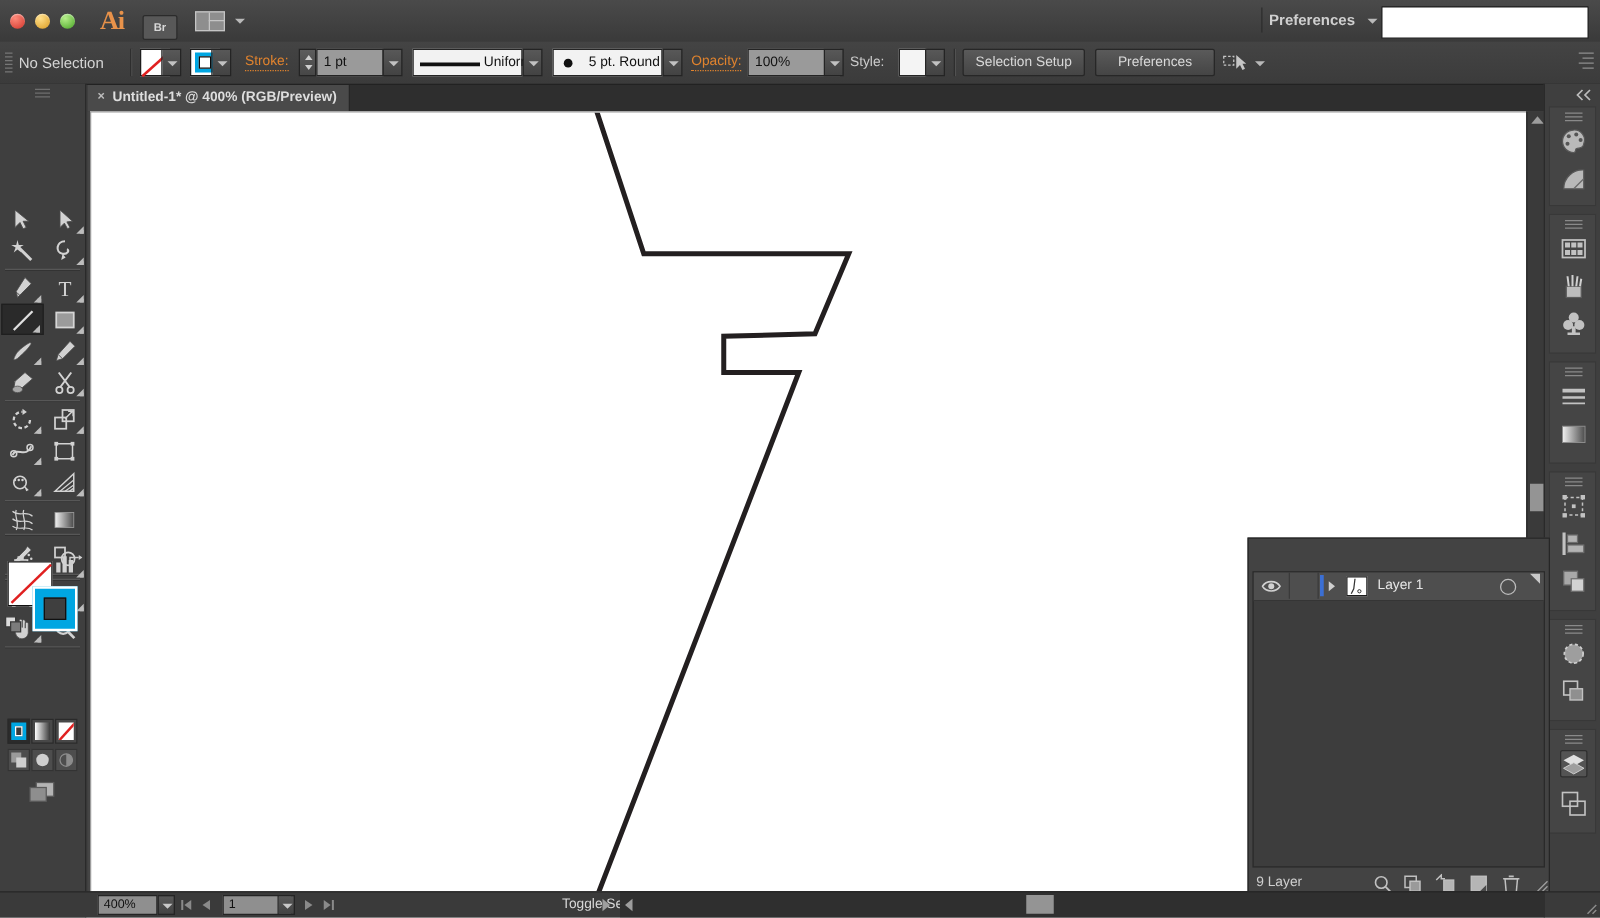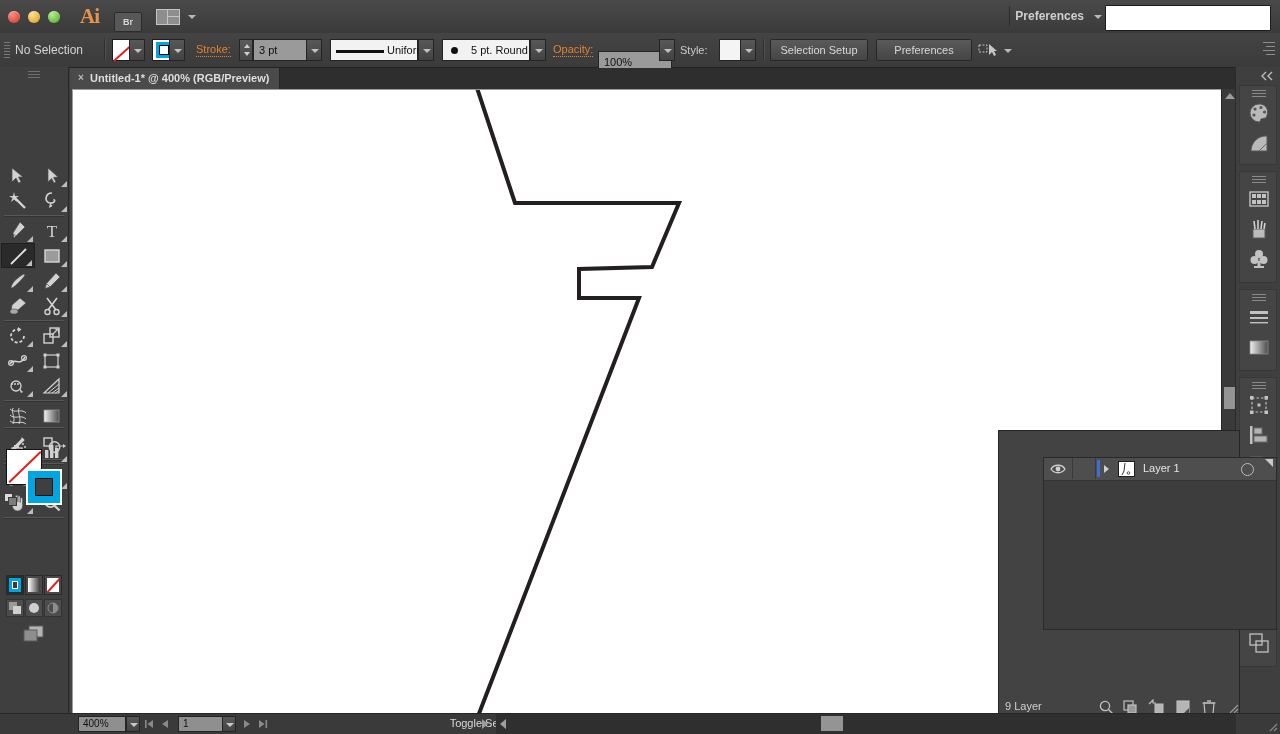--- a/index.html
+++ b/index.html
@@ -143,22 +143,22 @@
   
   .layers{position:absolute;left:998px;top:430px;width:242px;height:290px;
     background:#434343;border:1px solid #262626;box-sizing:border-box;}
   .lp-tabs{position:absolute;left:0;top:0;width:240px;height:23px;background:#3a3a3a;border-bottom:1px solid #262626;}
   .lp-tab{position:absolute;top:0;height:23px;line-height:23px;font-size:11px;padding:0 12px;color:#9f9f9f;}
   .lp-tab.active{background:#434343;color:#e8e8e8;font-weight:bold;border-right:1px solid #2b2b2b;}
   .lp-dbl{position:absolute;right:30px;top:7px;width:14px;height:9px;}
   .lp-menu{position:absolute;right:6px;top:6px;width:16px;height:11px;}
   .lp-menu i{display:block;height:1px;background:#c0c0c0;margin-bottom:2px;width:11px;margin-left:5px;}
   .lp-menu i:first-child{width:16px;margin-left:0;}
-  .lp-body{position:absolute;left:3px;top:26px;width:234px;height:173px;background:#3d3d3d;
-    border:1px solid #2a2a2a;box-sizing:border-box;margin-left:41px;}
+  .lp-body{position:absolute;left:3px;top:26px;width:234px;height:237px;background:#3d3d3d;
+    border:1px solid #2a2a2a;box-sizing:border-box;}
   .lrow{position:absolute;left:0;top:0;width:232px;height:22px;background:#4e4e4e;border-bottom:1px solid #353535;}
   .lr-eye{position:absolute;left:6px;top:4px;width:16px;height:14px;}
   .lr-lockcell{position:absolute;left:28px;top:0;width:22px;height:21px;border-left:1px solid #3a3a3a;border-right:1px solid #3a3a3a;}
   .lr-color{position:absolute;left:53px;top:2px;width:3px;height:17px;background:#3b6fd4;}
   .lr-tri{position:absolute;left:60px;top:7px;width:0;height:0;
     border-top:4px solid transparent;border-bottom:4px solid transparent;border-left:5px solid #cfcfcf;}
   .lr-thumb{position:absolute;left:74px;top:3px;width:17px;height:16px;background:#fff;border:1px solid #1d1d1d;box-sizing:border-box;}
   .lr-name{position:absolute;left:99px;top:4px;font-size:11px;color:#e6e6e6;}
   .lr-target{position:absolute;right:22px;top:5px;width:11px;height:11px;border:1px solid #bdbdbd;border-radius:50%;}
   .lr-sel{position:absolute;right:3px;top:1px;width:0;height:0;
@@ -232,37 +232,37 @@
     <div class="swatch strk" style="left:152px;top:6px;">
       <div class="strk-in"></div>
     </div>
     <div class="drop" style="left:169px;top:6px;"></div>
 
     <div class="lbl-link" style="left:196px;">Stroke:</div>
     <div class="spin" style="left:239px;top:6px;">
       <div class="up"></div>
       <div class="dn"></div>
     </div>
-    <div class="field" style="left:253px;top:6px;width:54px;">3 pt</div>
+    <div class="field" style="left:253px;top:6px;width:54px;">1 pt</div>
     <div class="drop" style="left:306px;top:6px;"></div>
 
     <div class="field lite" style="left:330px;top:6px;width:88px;">
       <div class="stroke-prev"></div>
       <span style="position:absolute;left:56px;top:0;line-height:20px;">Uniform</span>
     </div>
     <div class="drop" style="left:418px;top:6px;"></div>
 
     <div class="field lite" style="left:442px;top:6px;width:88px;">
       <div class="dot-prev"></div>
       <span style="position:absolute;left:28px;top:0;line-height:20px;">5 pt. Round</span>
     </div>
     <div class="drop" style="left:530px;top:6px;"></div>
 
     <div class="lbl-link" style="left:553px;">Opacity:</div>
-    <div class="field" style="left:598px;top:6px;width:74px;margin-top:12px;">100%</div>
+    <div class="field" style="left:598px;top:6px;width:74px;">100%</div>
     <div class="drop" style="left:659px;top:6px;"></div>
 
     <div class="lbl-plain" style="left:680px;">Style:</div>
     <div class="wht-sw" style="left:719px;top:6px;"></div>
     <div class="drop" style="left:740px;top:6px;"></div>
 
     <div class="cb-sep" style="left:763px;"></div>
     <div class="btn" style="left:770px;top:6px;width:98px;">Selection Setup</div>
     <div class="btn" style="left:876px;top:6px;width:96px;">Preferences</div>
 

